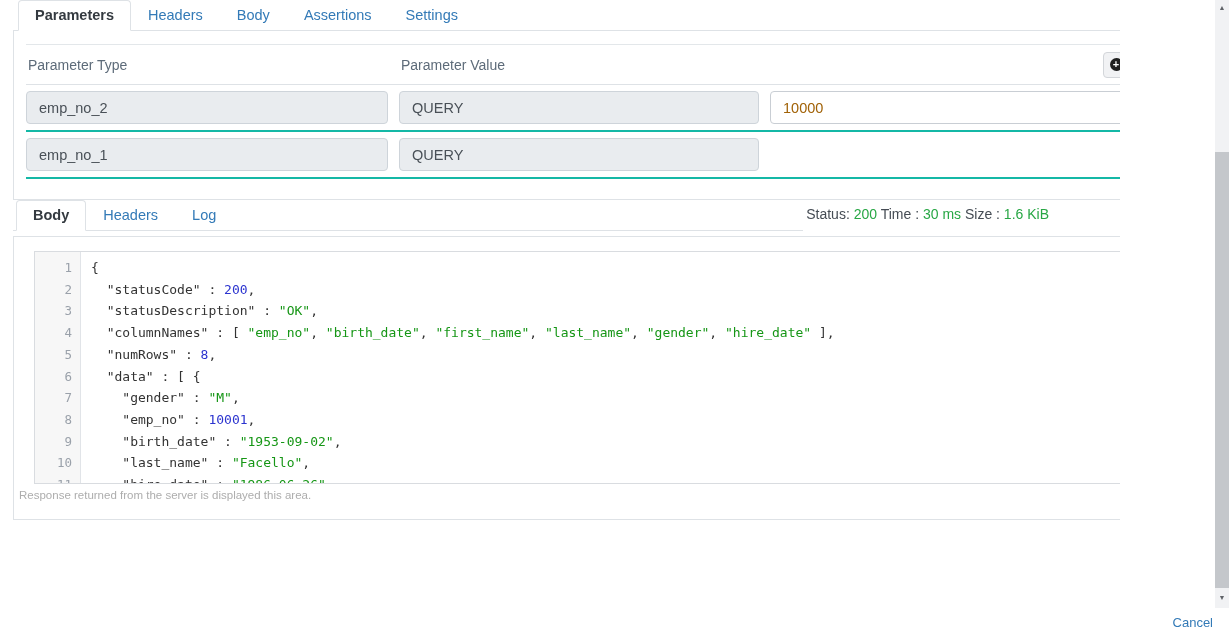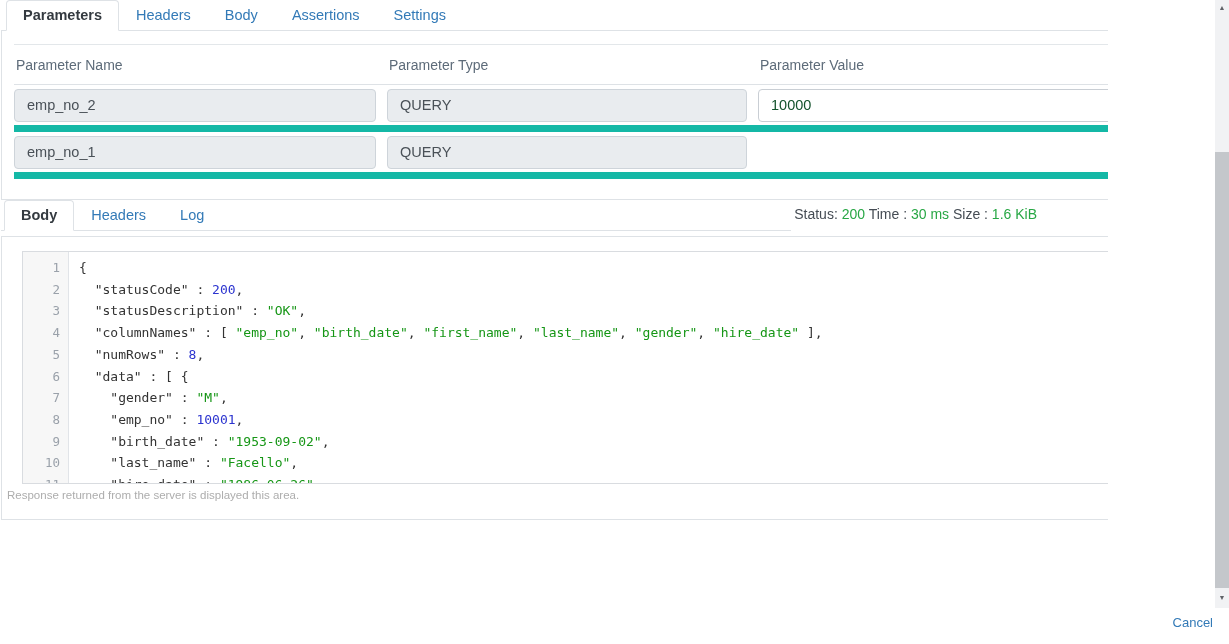--- a/index.html
+++ b/index.html
@@ -1,39 +1,39 @@
 <!DOCTYPE html>
 <html><head>
 <meta charset="utf-8">
 <style>
   * { margin:0; padding:0; box-sizing:border-box; }
   html,body { background:#fff; }
   body { font-family:"Liberation Sans", sans-serif; color:#212529; }
   .viewport { position:relative; width:1229px; height:644px; overflow:hidden; background:#fff; }
-  .scroll-area { position:absolute; left:0; top:0; width:1108px; height:608px; overflow:hidden; }
+  .scroll-area { position:absolute; left:12px; top:0; width:1108px; height:608px; overflow:hidden; }
   .content { position:absolute; left:1px; top:0; width:1198px; }
 
   
   .nav-tabs { display:flex; border-bottom:1px solid #dee2e6; list-style:none; }
   .nav-tabs .tab { padding:6px 16px 7px 16px; font-size:14.5px; color:#337ab7; cursor:pointer;
                    border:1px solid transparent; border-top-left-radius:4px; border-top-right-radius:4px;
                    margin-bottom:-1px; background:transparent; white-space:nowrap; }
   .nav-tabs .tab.active { color:#343a40; font-weight:700; background:#fff;
                    border-color:#dee2e6 #dee2e6 #fff #dee2e6; }
   .req-tabs { padding-left:5px; }
 
   
   .params-panel { border:1px solid #dee2e6; border-top:none; height:169px; overflow:hidden; }
   .ptable { margin:13px 12px 0 12px; border-top:1px solid #e3e7ea; }
   .prow { display:grid; grid-template-columns:362px 360px 359px 1fr; column-gap:11px; align-items:center; }
   .prow.head { border-bottom:1px solid #dee2e6; height:40px; }
-  .prow.body-row { border-bottom:7px solid #14b8a6; height:47px; }
+  .prow.body-row { border-bottom:2px solid #14b8a6; height:47px; }
   .col-label { font-size:14px; color:#5d6b79; padding-left:2px; }
   .pinput { width:100%; height:33px; border:1px solid #c9ced4; border-radius:4px; padding:0 12px;
-            font-family:"Liberation Sans", sans-serif; font-size:14.5px; color:#14532d; background:#fff; }
+            font-family:"Liberation Sans", sans-serif; font-size:14.5px; color:#a16207; background:#fff; }
   .pinput.readonly { background:#e9ecef; border-color:#ced4da; color:#495057; }
   .add-btn { width:26px; height:26px; border:1px solid #d3d6da; border-radius:4px; background:#f1f2f4;
              display:flex; align-items:center; justify-content:center; justify-self:end; cursor:pointer; }
   .plus-circle { width:13px; height:13px; border-radius:50%; background:#1f1f1f; color:#fff;
                  font-size:11px; line-height:12px; text-align:center; font-weight:700; }
 
   
   .resp-heading { margin:26px 0 8px 6px; font-size:19px; font-weight:500; color:#212529; }
   .resp-tabs-row { display:flex; align-items:flex-end; }
   .resp-tabs { width:790px; padding-left:3px; }
@@ -84,21 +84,20 @@
         <div class="tab active">Parameters</div>
         <div class="tab">Headers</div>
         <div class="tab">Body</div>
         <div class="tab">Assertions</div>
         <div class="tab">Settings</div>
       </div>
 
       <div class="params-panel">
         <div class="ptable">
           <div class="prow head">
-            <div class="col-label">Parameter Name</div>
             <div class="col-label">Parameter Type</div>
             <div class="col-label">Parameter Value</div>
             <div class="add-btn">
               <span class="plus-circle">+</span>
             </div>
           </div>
 
           <div class="prow body-row">
             <div><input class="pinput readonly" readonly="" value="emp_no_2" style=""></div>
             <div><input class="pinput readonly" readonly="" value="QUERY" style=""></div>

